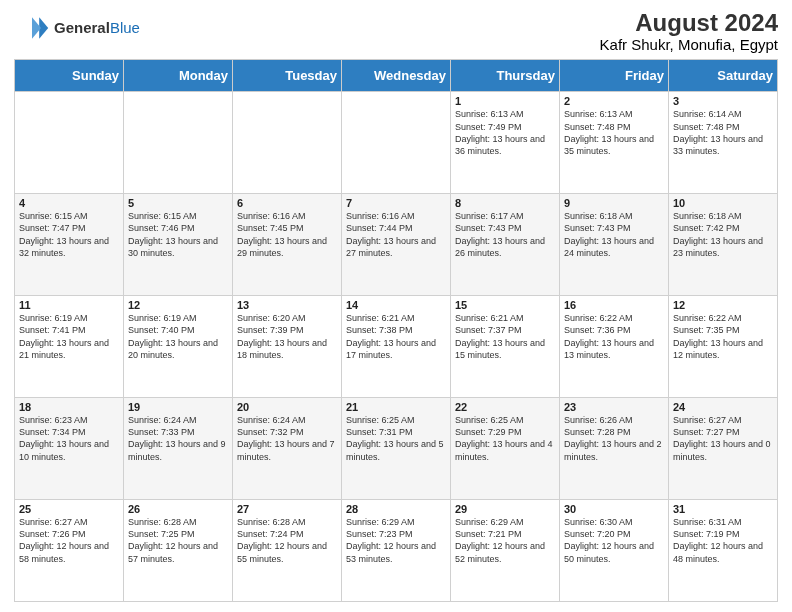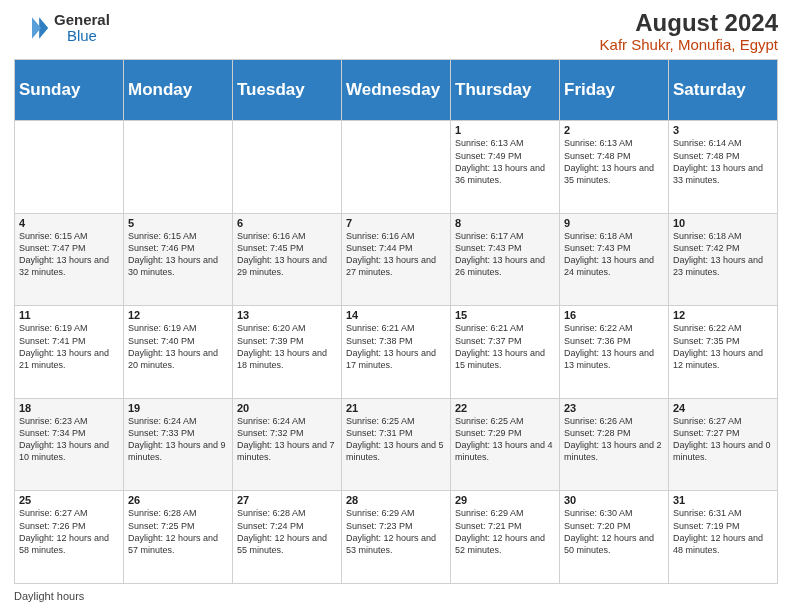--- a/index.html
+++ b/index.html
@@ -23,23 +23,21 @@
       align-items: flex-start;
       margin-bottom: 6px;
     }
     .logo {
       display: flex;
       align-items: center;
       gap: 4px;
     }
     .logo-text {
       display: flex;
-      flex-direction: column;
       line-height: 1.1;
-      align-items: center;
     }
     .logo-general {
       font-size: 15px;
       font-weight: bold;
       color: #333;
     }
     .logo-blue {
       font-size: 15px;
       font-weight: normal;
       color: #1a6db5;
@@ -52,34 +50,34 @@
       text-align: right;
     }
     .main-title {
       font-size: 24px;
       font-weight: bold;
       color: #333;
       line-height: 1.1;
     }
     .subtitle {
       font-size: 15px;
-      color: #c2410c;
+      color: #000000;
     }
     .calendar-table {
       width: 100%;
       border-collapse: collapse;
       flex: 1;
     }
     .calendar-table th {
       background-color: #2e7ec1;
       color: #fff;
-      font-size: 17px;
+      font-size: 13px;
       font-weight: bold;
-      padding: 20px 4px;
-      text-align: left;
+      padding: 8px 4px;
+      text-align: right;
       border: 1px solid #ccc;
     }
     .calendar-table td {
       vertical-align: top;
       border: 1px solid #d0d0d0;
       padding: 3px 4px;
       font-size: 9.5px;
       color: #333;
       width: calc(100% / 7);
       background: #fff;
@@ -338,16 +336,13 @@
           <td>
             <span class="day-number">31</span>
             <div class="day-content">Sunrise: 6:31 AM
 Sunset: 7:19 PM
 Daylight: 12 hours and 48 minutes.</div>
           </td>
         </tr>
       </tbody>
   </table>
 
-  <div class="footer">
-    <span>Daylight hours</span>
-  </div>
 </div>
 
 </body></html>

